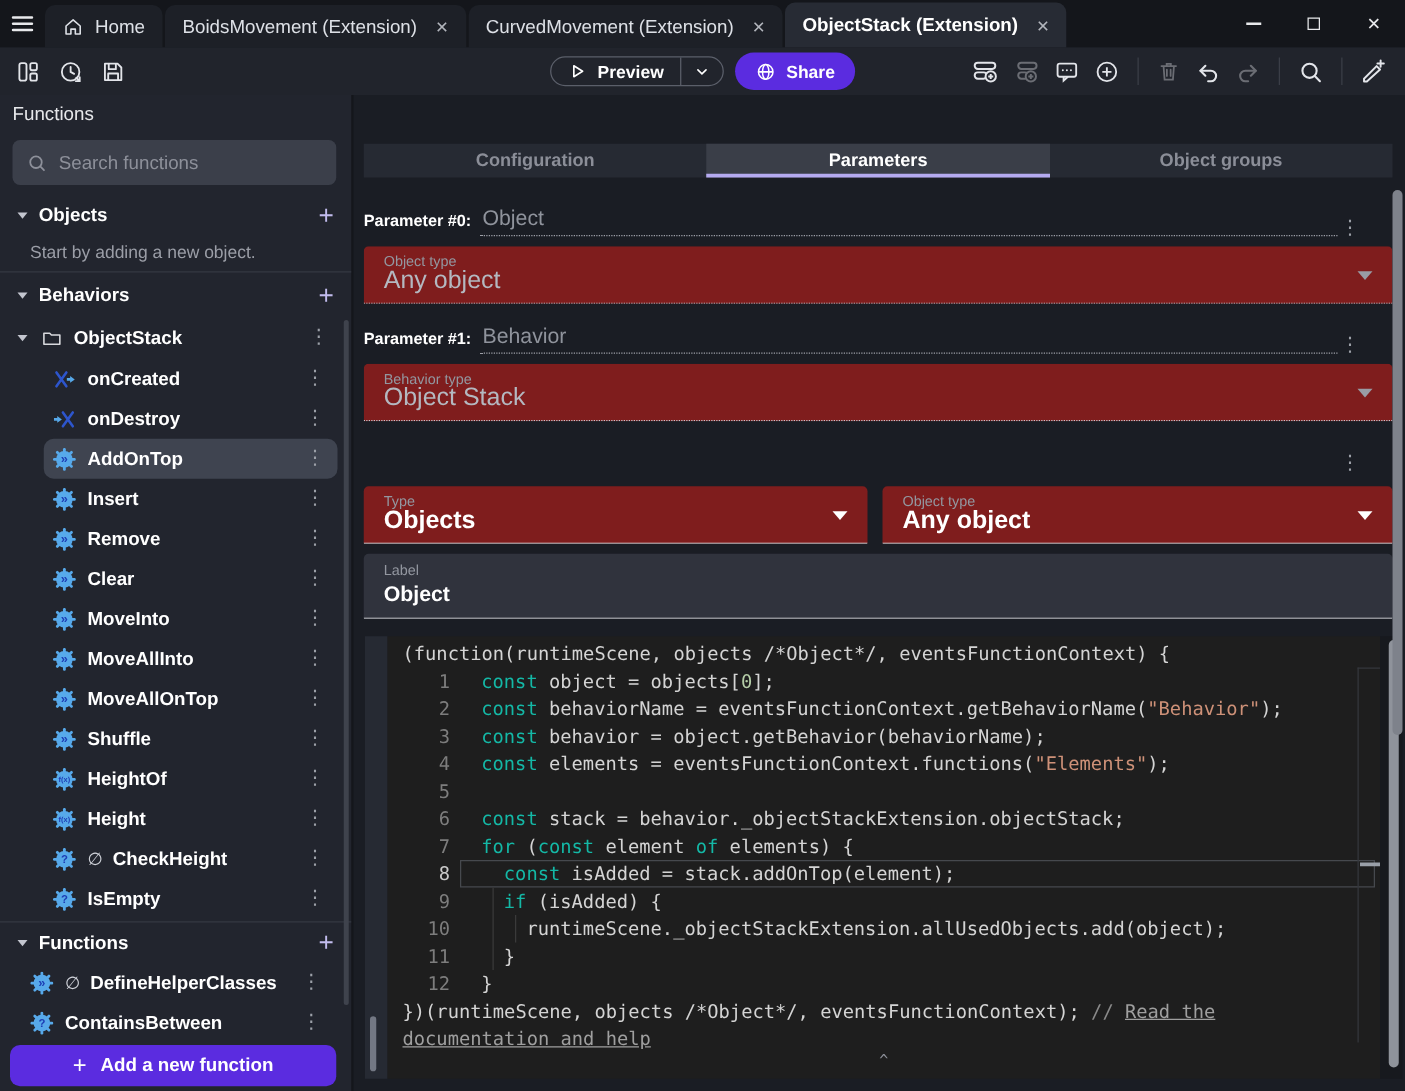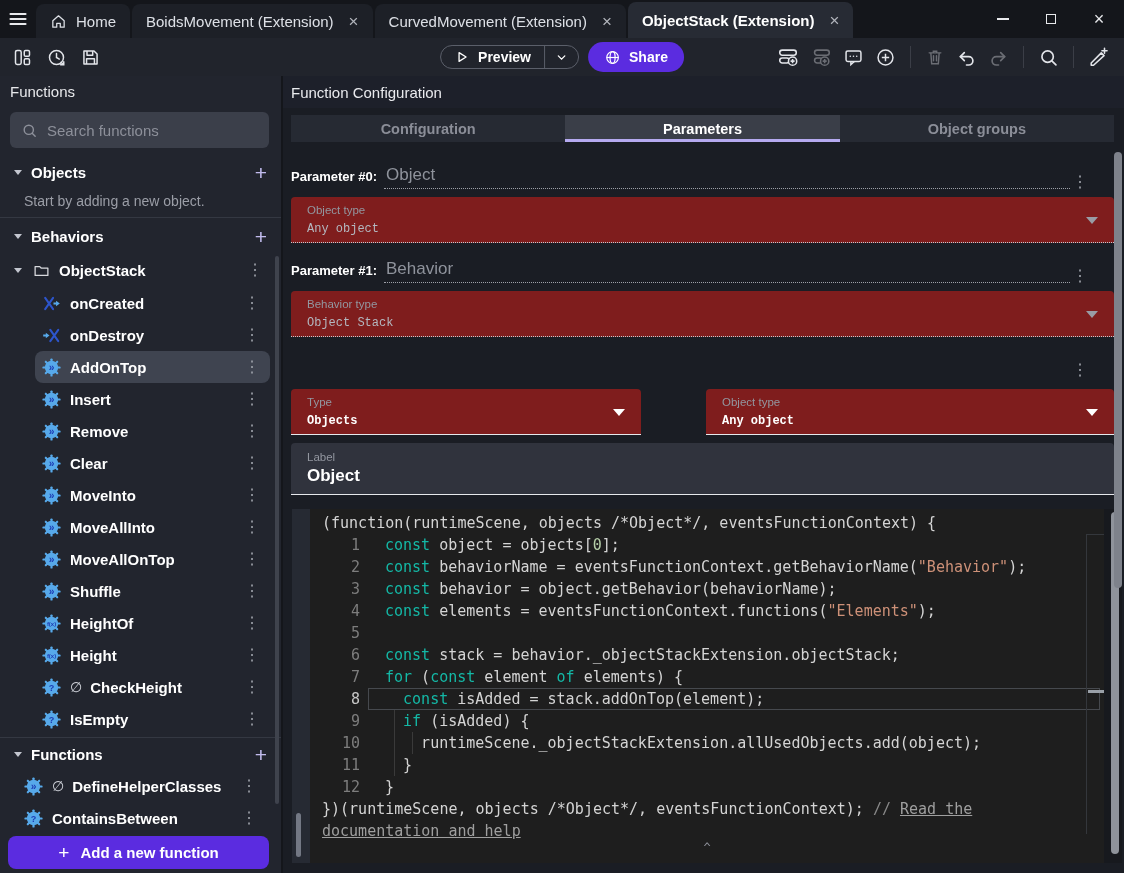--- a/index.html
+++ b/index.html
@@ -71,21 +71,21 @@
 
   .param-row { position:absolute; left:8px; right:54px; height:26px; display:flex; align-items:flex-end; }
   .param-label { font-size:13px; font-weight:bold; color:#fff; padding-bottom:5px; white-space:nowrap; }
   .param-name { flex:1; margin-left:7px; font-size:17px; padding:0 0 3px 2px; border-bottom:1px dotted #9da0a8; color:#8f939c; }
   .param-row.filled .param-name { border-bottom:1px solid #e1e3e8; color:#fff; }
   .row-kebab { position:absolute; right:36px; font-size:16px; color:#9ca0a8; cursor:pointer; }
   .rk0 { top:96px; } .rk1 { top:190px; } .rk2 { top:284px; }
 
   .sel { position:absolute; height:46px; background:#7f1d1d; border-radius:4px 4px 0 0; cursor:pointer; }
   .sel .sel-label { position:absolute; top:7px; left:16px; font-size:11.5px; color:#9397a0; }
-  .sel .sel-value { position:absolute; bottom:6px; left:16px; font-size:12px;font-family:Liberation Mono, monospace; }
+  .sel .sel-value { position:absolute; bottom:6px; left:16px; font-size:20px; }
   .sel .sel-arrow { position:absolute; right:16px; top:20px; width:0; height:0; border-left:6px solid transparent; border-right:6px solid transparent; border-top:7px solid #999ca5; }
   .sel.disabled { border-bottom:1px dotted #c6c9d0; }
   .sel.disabled .sel-value { color:#b4b8c0; }
   .sel.live { border-bottom:1px solid #e6e8ec; }
   .sel.live .sel-value { color:#fff; font-weight:bold; }
   .sel.live .sel-arrow { border-top-color:#fff; }
   .text-field { position:absolute; left:8px; right:10px; top:367px; height:52px; background:#30333d; border-radius:4px 4px 0 0; border-bottom:1px solid #e6e8ec; }
   .text-field .tf-label { position:absolute; top:8px; left:16px; font-size:11.5px; color:#9397a0; }
   .text-field .tf-value { position:absolute; bottom:8px; left:16px; font-size:17px; font-weight:bold; color:#fff; }
   .main-scroll { position:absolute; right:2px; top:76px; width:8px; height:436px; background:#7e828b; border-radius:4px; }
@@ -467,21 +467,20 @@
 
   <div class="add-fn-btn">
     <span class="plus-glyph">+</span>
     <span>Add a new function</span>
   </div>
 
   <div class="sb-scroll"></div>
 </div>
 
 <div class="main">
-  <div class="main-title">Function Configuration</div>
 
   <div class="tabs-bar">
     <div class="ptab">Configuration</div>
     <div class="ptab active">Parameters</div>
     <div class="ptab">Object groups</div>
   </div>
 
   <div class="param-row" style="top:87px">
     <span class="param-label">Parameter #0:</span>
     <span class="param-name">Object</span>
@@ -498,21 +497,21 @@
     <span class="param-name">Behavior</span>
   </div>
   <span class="row-kebab rk1">⋮</span>
   <div class="sel disabled" style="top:215px;left:8px;right:10px">
     <span class="sel-label">Behavior type</span>
     <span class="sel-value">Object Stack</span>
     <span class="sel-arrow"></span>
   </div>
 
   <span class="row-kebab rk2">⋮</span>
-  <div class="sel live" style="top:313px;left:8px;width:350px">
+  <div class="sel live" style="top:313px;left:8px;width:403px">
     <span class="sel-label">Type</span>
     <span class="sel-value">Objects</span>
     <span class="sel-arrow"></span>
   </div>
   <div class="sel live" style="top:313px;left:423px;right:10px">
     <span class="sel-label">Object type</span>
     <span class="sel-value">Any object</span>
     <span class="sel-arrow"></span>
   </div>
   <div class="text-field">

